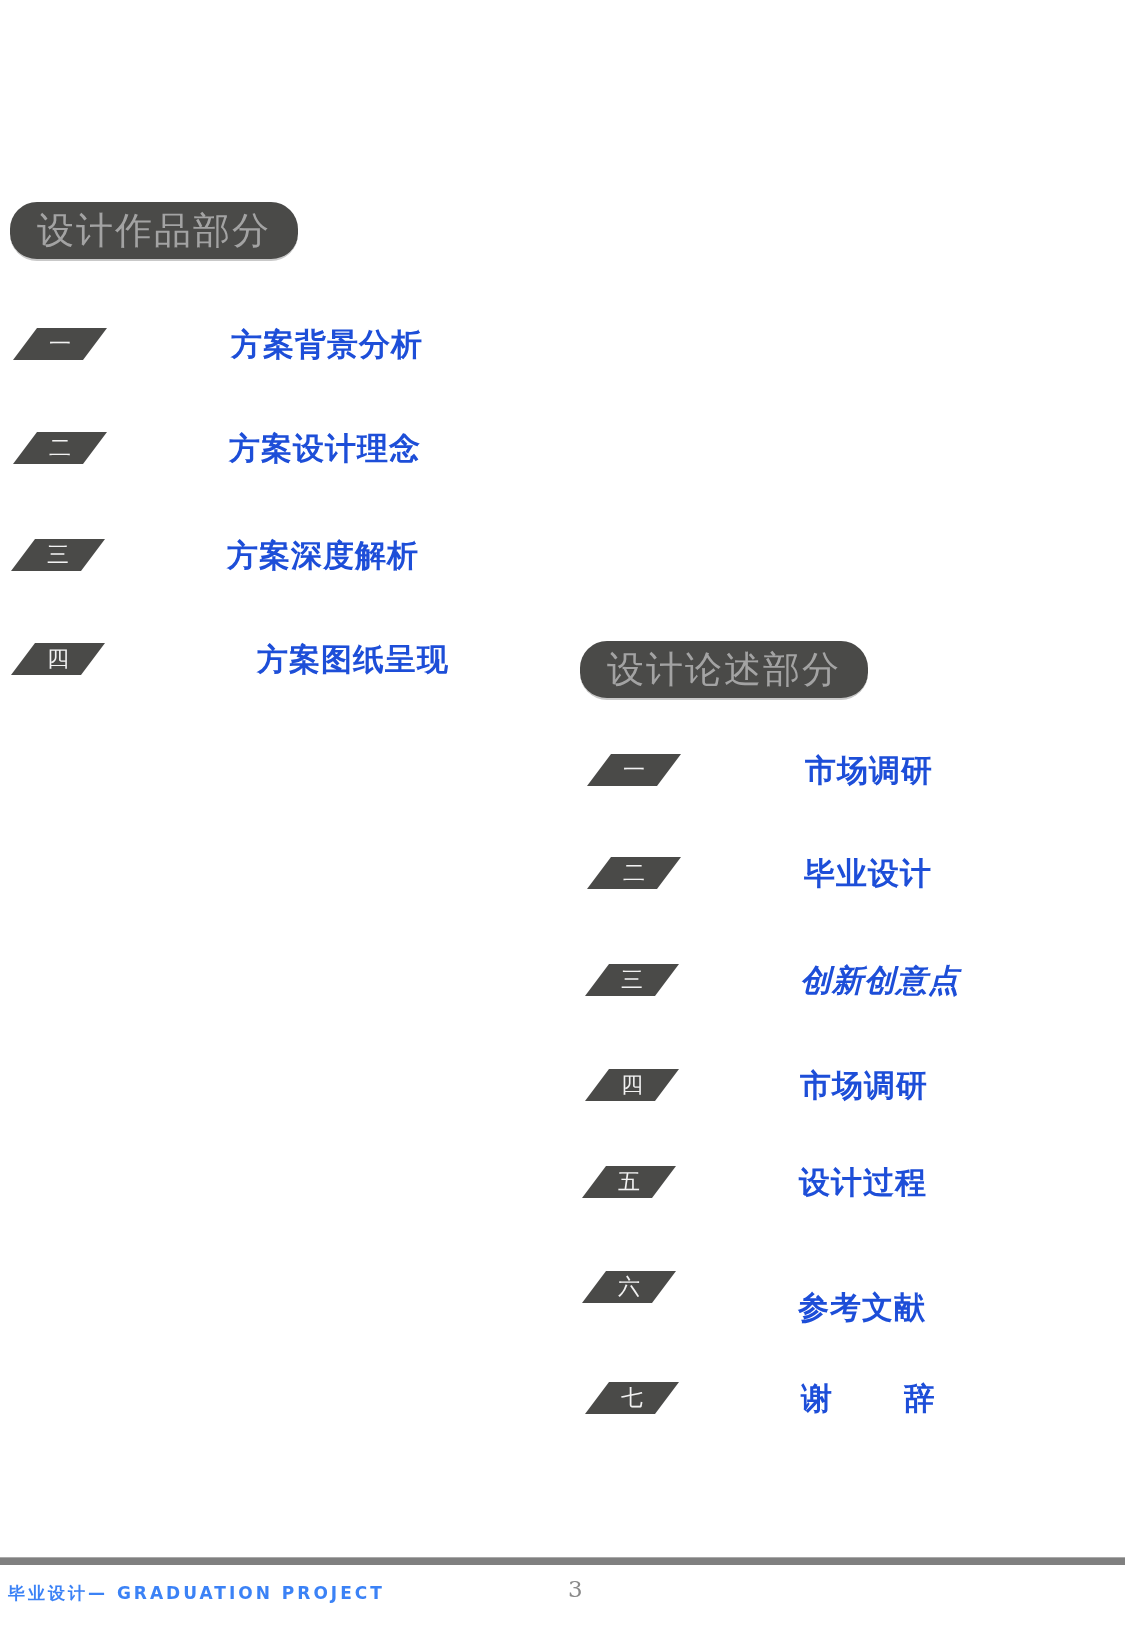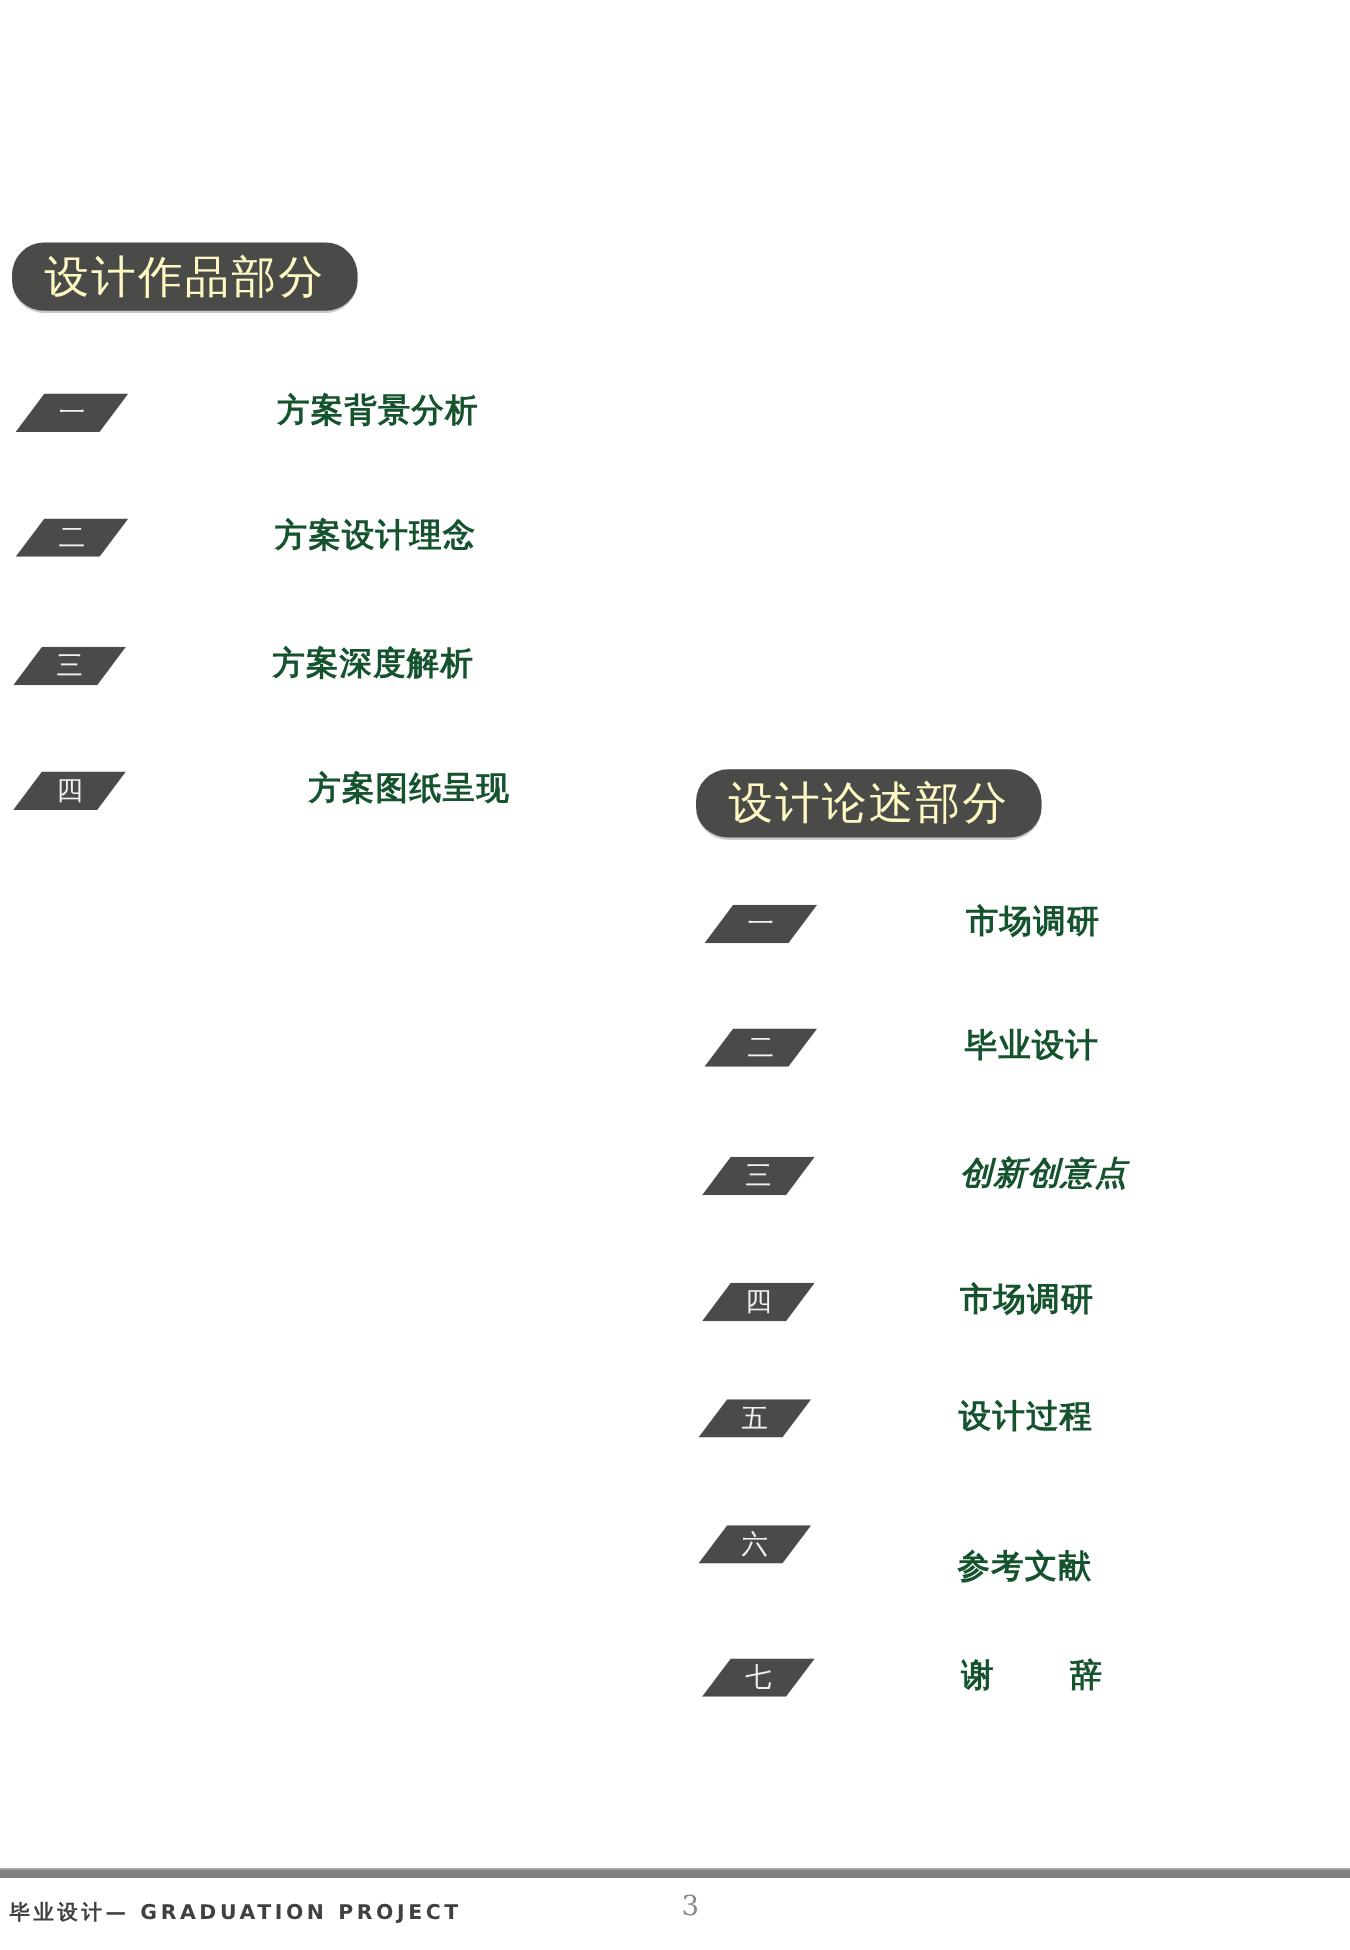--- a/index.html
+++ b/index.html
@@ -3,51 +3,51 @@
   <meta charset="utf-8">
   <style>
     html, body { margin: 0; padding: 0; }
     body {
       width: 1125px; height: 1625px; background: #ffffff;
       position: relative; overflow: hidden;
       font-family: "DejaVu Sans", "Liberation Sans", sans-serif;
     }
     .section-title {
       position: absolute; height: 59px; width: 288px;
-      background: #4a4a48; color: #fef9c3;
+      background: #4a4a48; color: #a3a3a3;
       border-bottom: 2px solid #c9c9c9;
       font-family: "DejaVu Serif", "Liberation Serif", serif;
       font-size: 37px; letter-spacing: 2px;
       display: flex; align-items: center; justify-content: center;
       box-sizing: border-box;
       border-radius: 27px;
     }
     .item { position: absolute; height: 34px; }
     .badge {
       position: absolute; top: 0; width: 94px; height: 32px;
     }
     .badge svg { position: absolute; left: 0; top: 0; }
     .badge .num {
       position: absolute; left: 0; top: 0; width: 94px; height: 32px;
       display: flex; align-items: center; justify-content: center;
       color: #f2f2f2; font-size: 22px;
       font-family: "DejaVu Serif", "Liberation Serif", serif;
     }
     .item-label {
       position: absolute; top: -4px; white-space: pre;
-      font-size: 27px; font-weight: bold; color: #14532d;
+      font-size: 31px; font-weight: bold; color: #1d4ed8;
       letter-spacing: 1px;
     }
     .footer-line {
       position: absolute; left: 0; top: 1557px; width: 1125px; height: 7px;
       background: #808080; border-top: 1px solid #aaaaaa;
     }
     .footer-text {
       position: absolute; left: 8px; top: 1582px;
-      font-size: 17px; font-weight: bold; color: #404040; letter-spacing: 3px;
+      font-size: 17px; font-weight: bold; color: #3b82f6; letter-spacing: 3px;
     }
     .page-num {
       position: absolute; left: 568px; top: 1576px;
       font-family: "DejaVu Serif", "Liberation Serif", serif;
       font-size: 23px; color: #8a8a8a;
     }
   </style>
 </head>
 <body>
 

